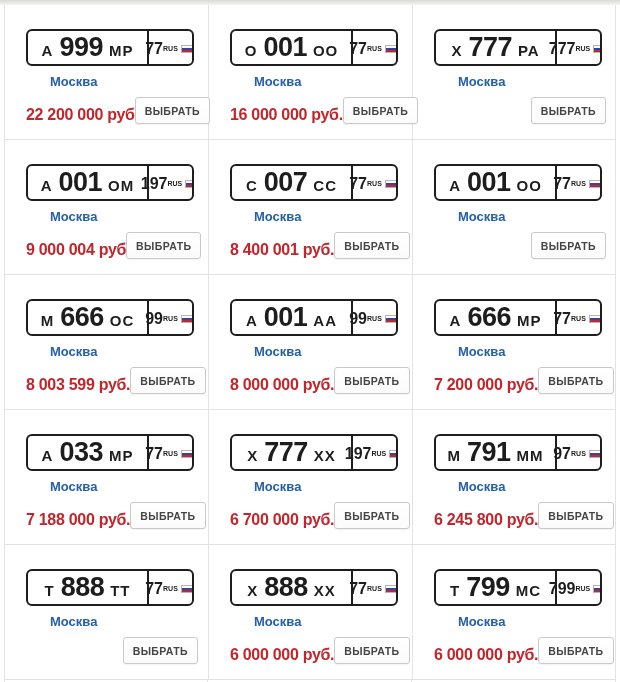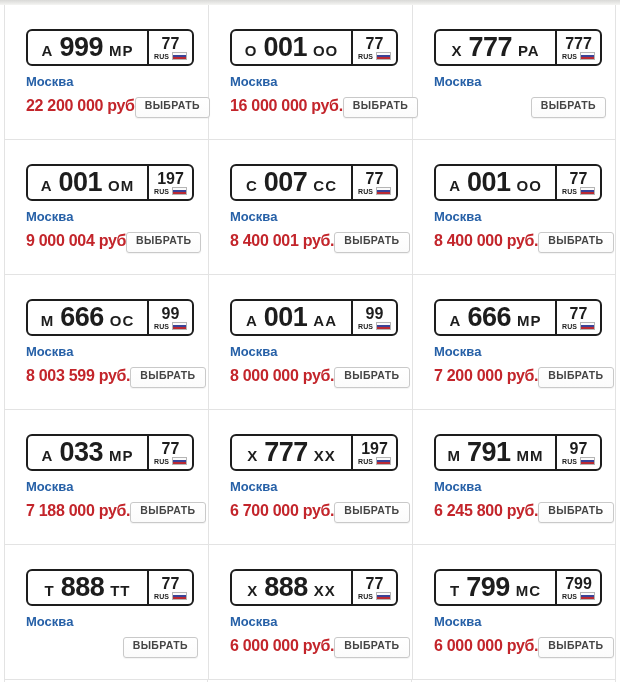--- a/index.html
+++ b/index.html
@@ -24,39 +24,39 @@
   .plate { display:inline-flex; border:2px solid var(--plate-black);
            border-radius:6px; background:#fff; height:37px; overflow:hidden; }
   .plate-main { width:119px; display:flex; align-items:baseline;
                 justify-content:center; gap:6px; padding-top:3px;
                 color:var(--plate-black); }
   .pl-letter { font-size:15px; font-weight:700; letter-spacing:1px;
                line-height:27px; }
   .pl-digits { font-size:27px; font-weight:700; letter-spacing:-0.5px;
                line-height:27px; }
   .plate-region { width:45px; border-left:2px solid var(--plate-black);
-                  display:flex; flex-direction:column; align-items:center;
+                  display:flex; flex-direction:row; align-items:center;
                   justify-content:center; padding-top:1px;
                   color:var(--plate-black); }
   .pr-num { font-size:16px; font-weight:700; line-height:15px; }
   .pr-bottom { display:flex; align-items:center; gap:3px; margin-top:1px; }
   .pr-rus { font-size:7px; font-weight:700; }
   .pr-flag { width:15px; height:8px; border:1px solid #b5b5b5; display:inline-block;
              background:linear-gradient(#fbfbfb 0 33%, #3a4398 33% 66%, #bb2a32 66% 100%); }
 
   .city { margin-top:8px; color:var(--city-blue); font-size:13px;
-          font-weight:700; cursor:pointer; }
-  .price-row { margin-top:8px; width:172px; display:flex; align-items:flex-start;
+          font-weight:700; cursor:pointer;margin-left:24px; }
+  .price-row { margin-top:8px; width:172px; display:flex; align-items:flex-end;
                white-space:nowrap; }
   .price { color:var(--price-red); font-size:16px; font-weight:700;
            letter-spacing:-0.3px; }
   .select-btn { margin-left:auto; background:linear-gradient(#ffffff,#fbfbfb);
                 border:1px solid #c9c9c9; border-radius:3px; color:#454545;
                 font-family:"Liberation Sans", sans-serif; font-size:10.5px;
-                font-weight:700; letter-spacing:0.4px; padding:1px 9px 6px;
+                font-weight:700; letter-spacing:0.4px; padding:7px 9px 6px;
                 cursor:pointer; box-shadow:0 1px 1px rgba(0,0,0,0.05); }
 </style>
 </head>
 <body>
 
 <div class="top-strip"></div>
 
 <div class="page">
   <div class="grid">
   <div class="cell">
@@ -178,21 +178,20 @@
       <div class="plate-region">
         <div class="pr-num">77</div>
         <div class="pr-bottom">
           <span class="pr-rus">RUS</span>
           <span class="pr-flag"></span>
         </div>
       </div>
     </div>
     <div class="city">Москва</div>
     <div class="price-row">
-      <span class="price">8 400 000 руб.</span>
       <button class="select-btn">ВЫБРАТЬ</button>
     </div>
   </div>
 
   <div class="cell">
     <div class="plate">
       <div class="plate-main">
         <span class="pl-letter">М</span>
         <span class="pl-digits">666</span>
         <span class="pl-letter">ОС</span>

